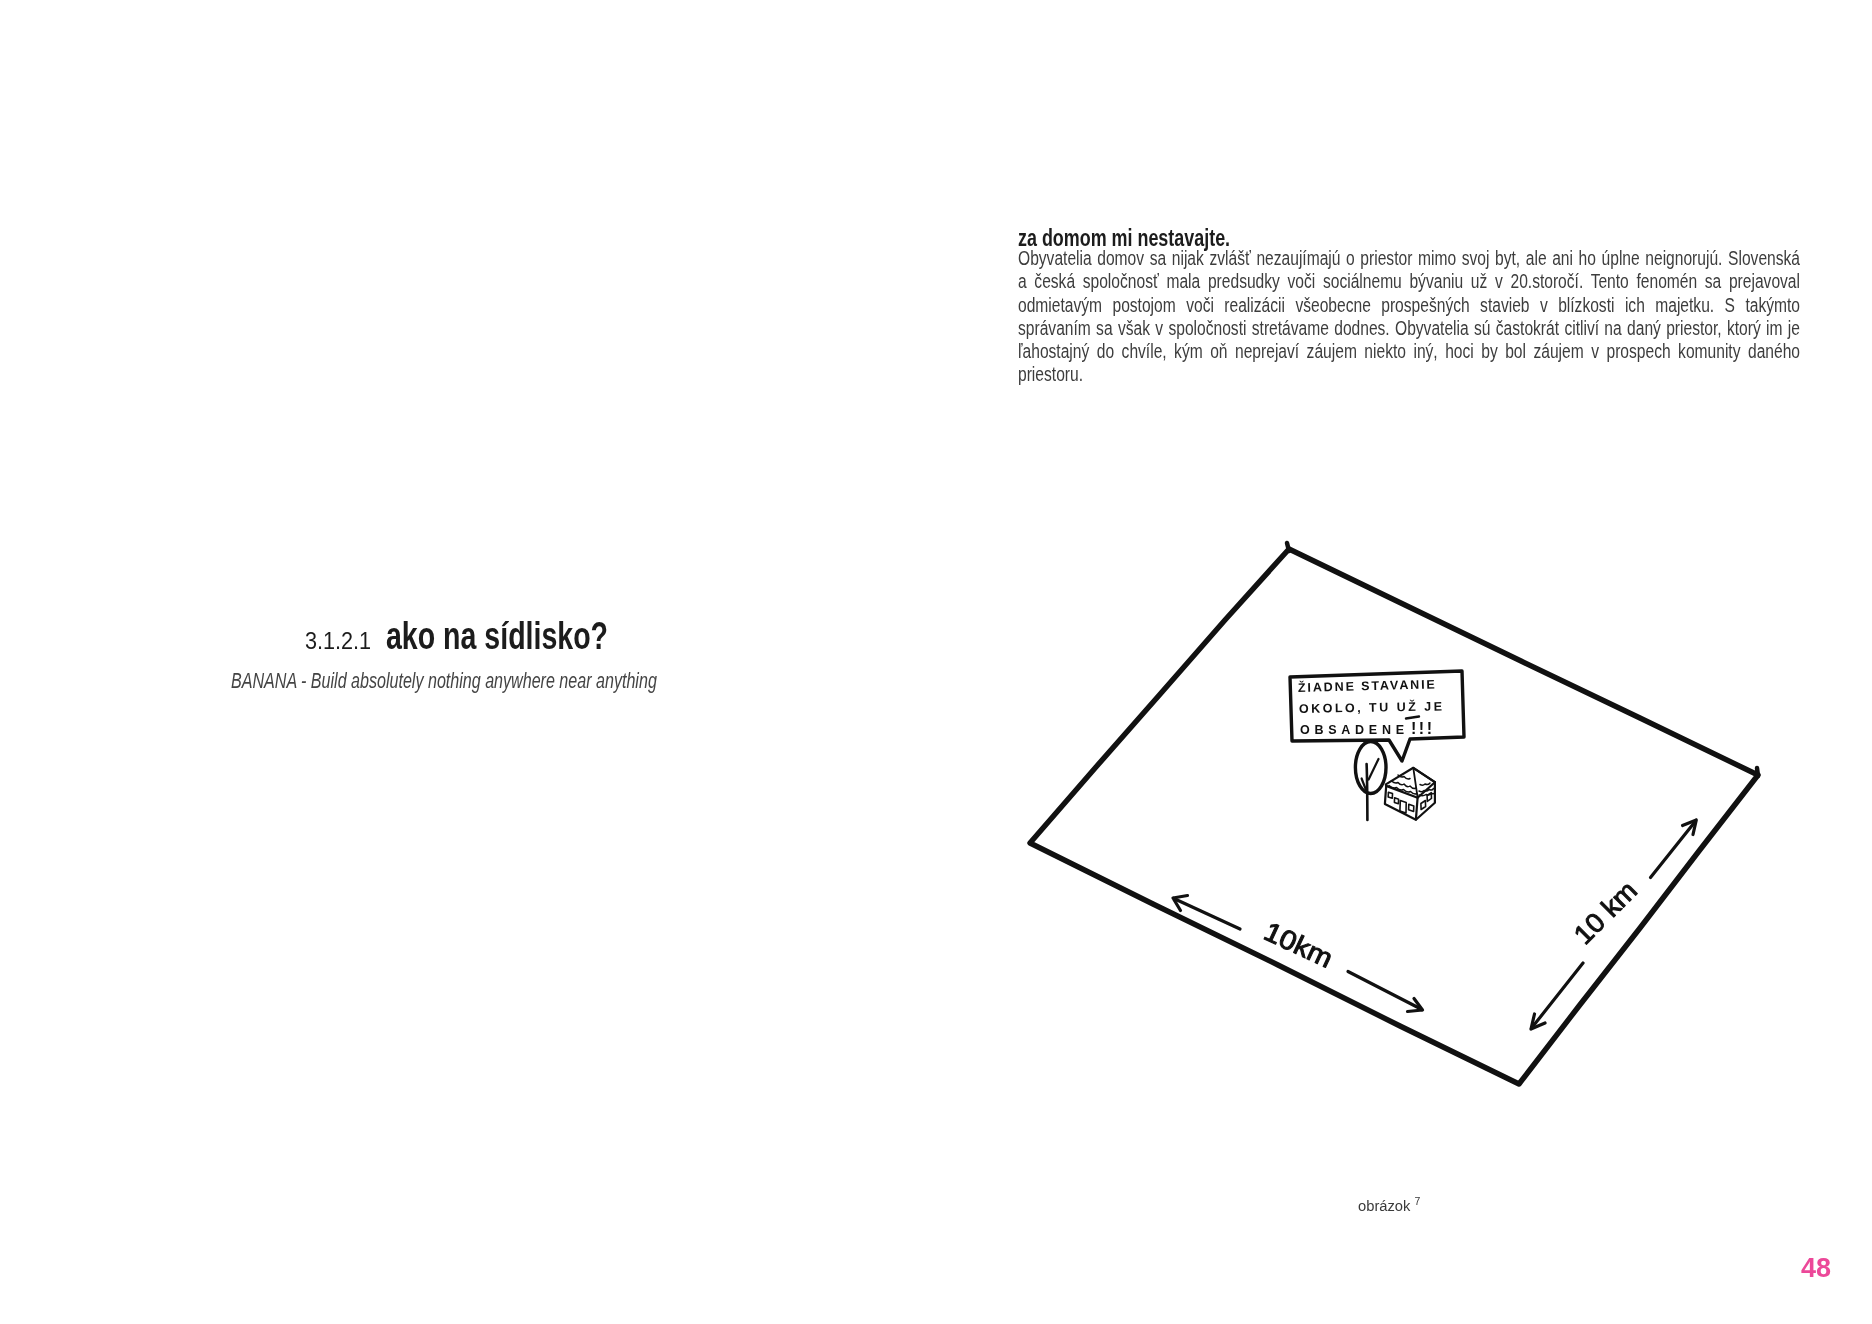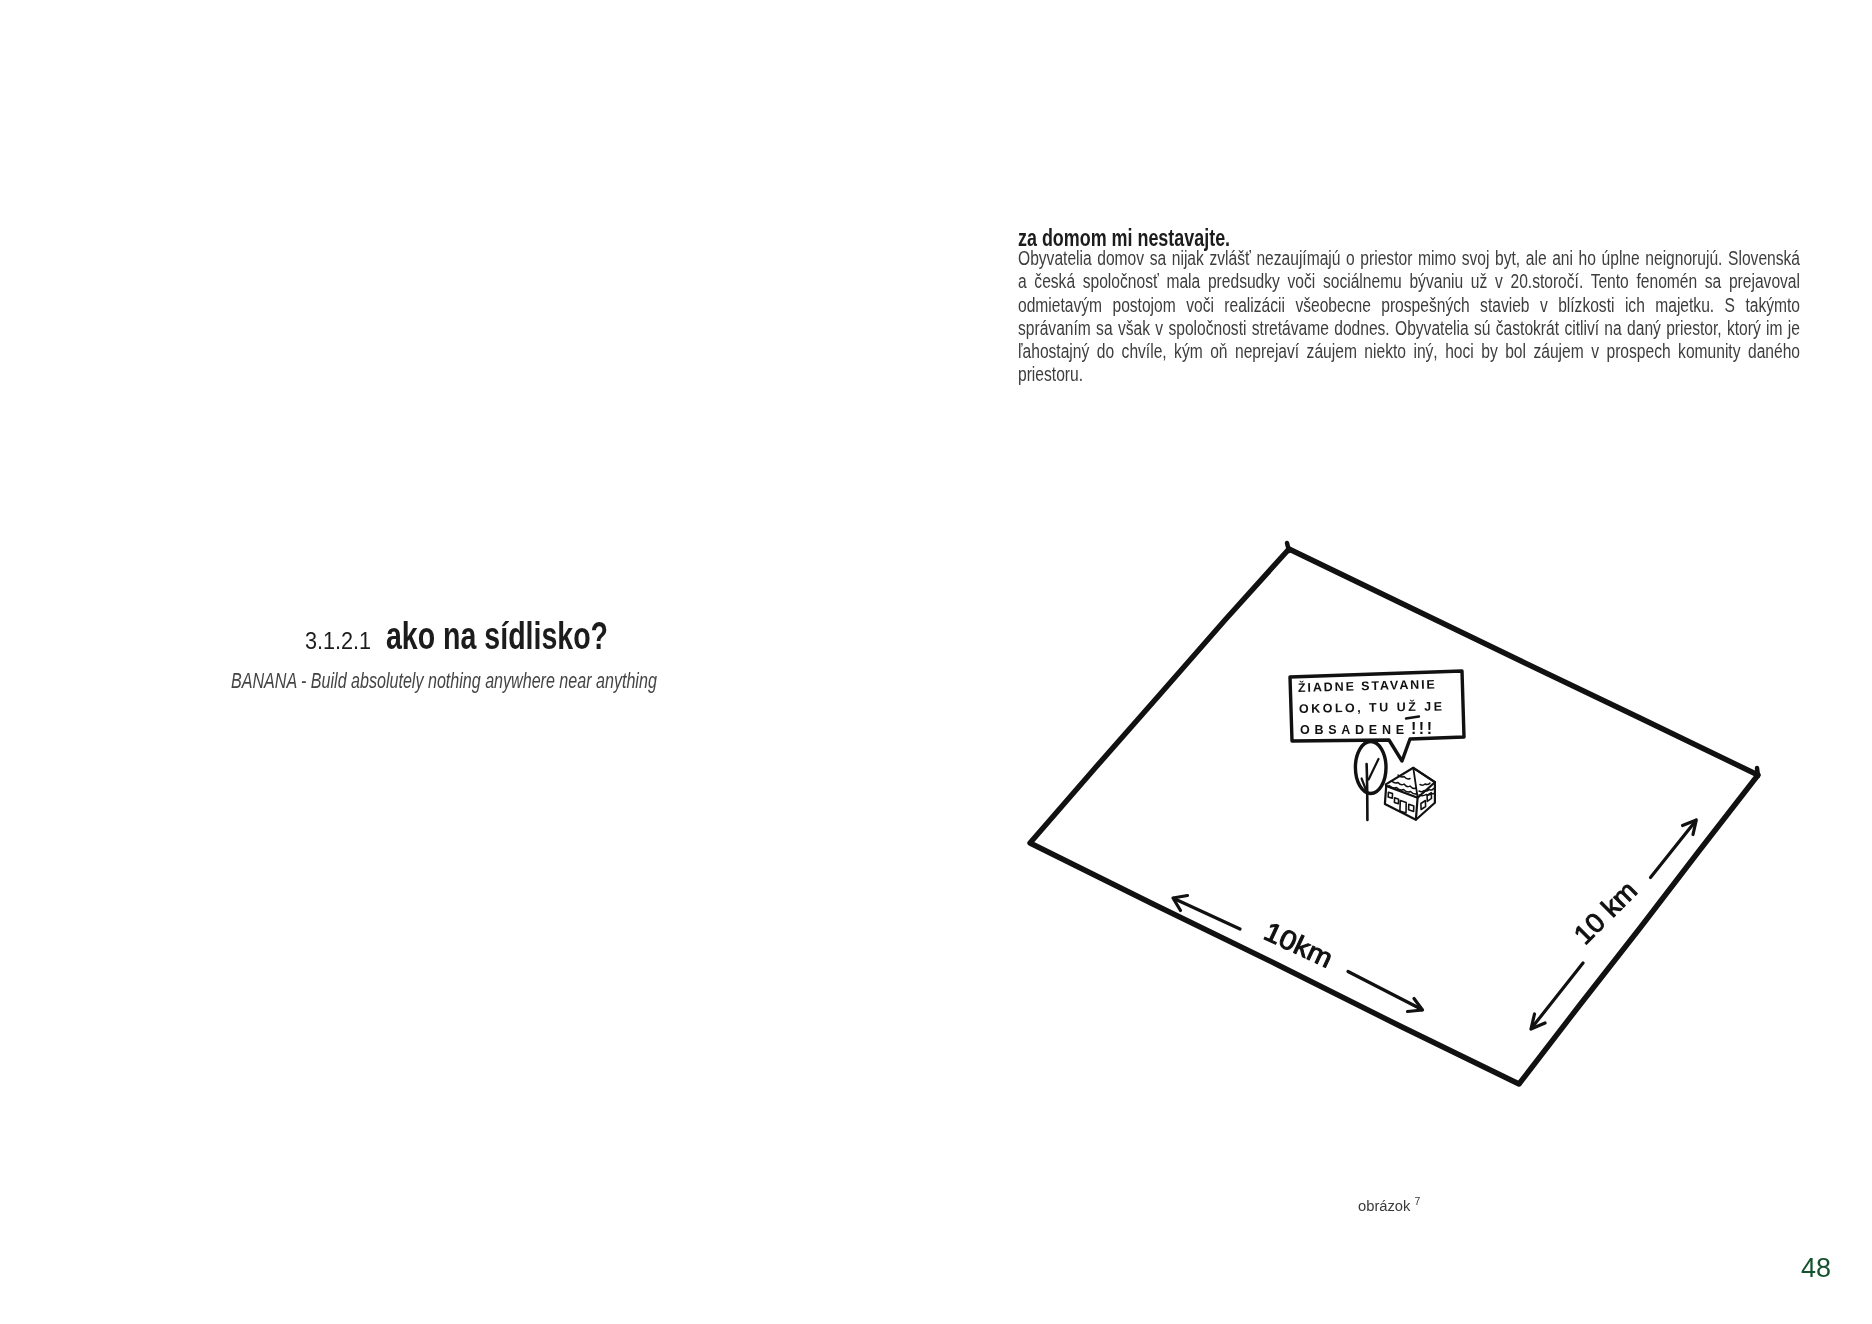--- a/index.html
+++ b/index.html
@@ -98,13 +98,13 @@
   <path d="M1696.3,820 L1693,834.5 M1696.3,820 L1682.5,825.5" stroke="#111" stroke-width="3.2"></path>
 
   <text x="1585" y="946" font-size="27" fill="#111" stroke="#111" stroke-width="1" textLength="76" lengthAdjust="spacingAndGlyphs" transform="rotate(-45 1585 946)" font-family="Liberation Sans">10 km</text>
 
   <path d="M1583,963 L1534,1025" stroke="#111" stroke-width="3.2"></path>
   <path d="M1531,1029 L1534.5,1014 M1531,1029 L1545,1023" stroke="#111" stroke-width="3.2"></path>
 </svg>
 
 <div class="abs" id="caption" style="left:1358px;top:1195px;font-size:15.5px;line-height:normal;color:#3a3a3a;transform:scaleX(0.95);transform-origin:0 0;white-space:nowrap;">obrázok <span style="font-size:11px;vertical-align:6px;">7</span></div>
 
-<div class="abs" id="pagenum" style="left:1801px;top:1253px;font-size:27px;line-height:normal;font-weight:normal;color:#14532d;">48</div>
+<div class="abs" id="pagenum" style="left:1801px;top:1253px;font-size:27px;line-height:normal;font-weight:bold;color:#ec4899;">48</div>
 
 </body></html>

